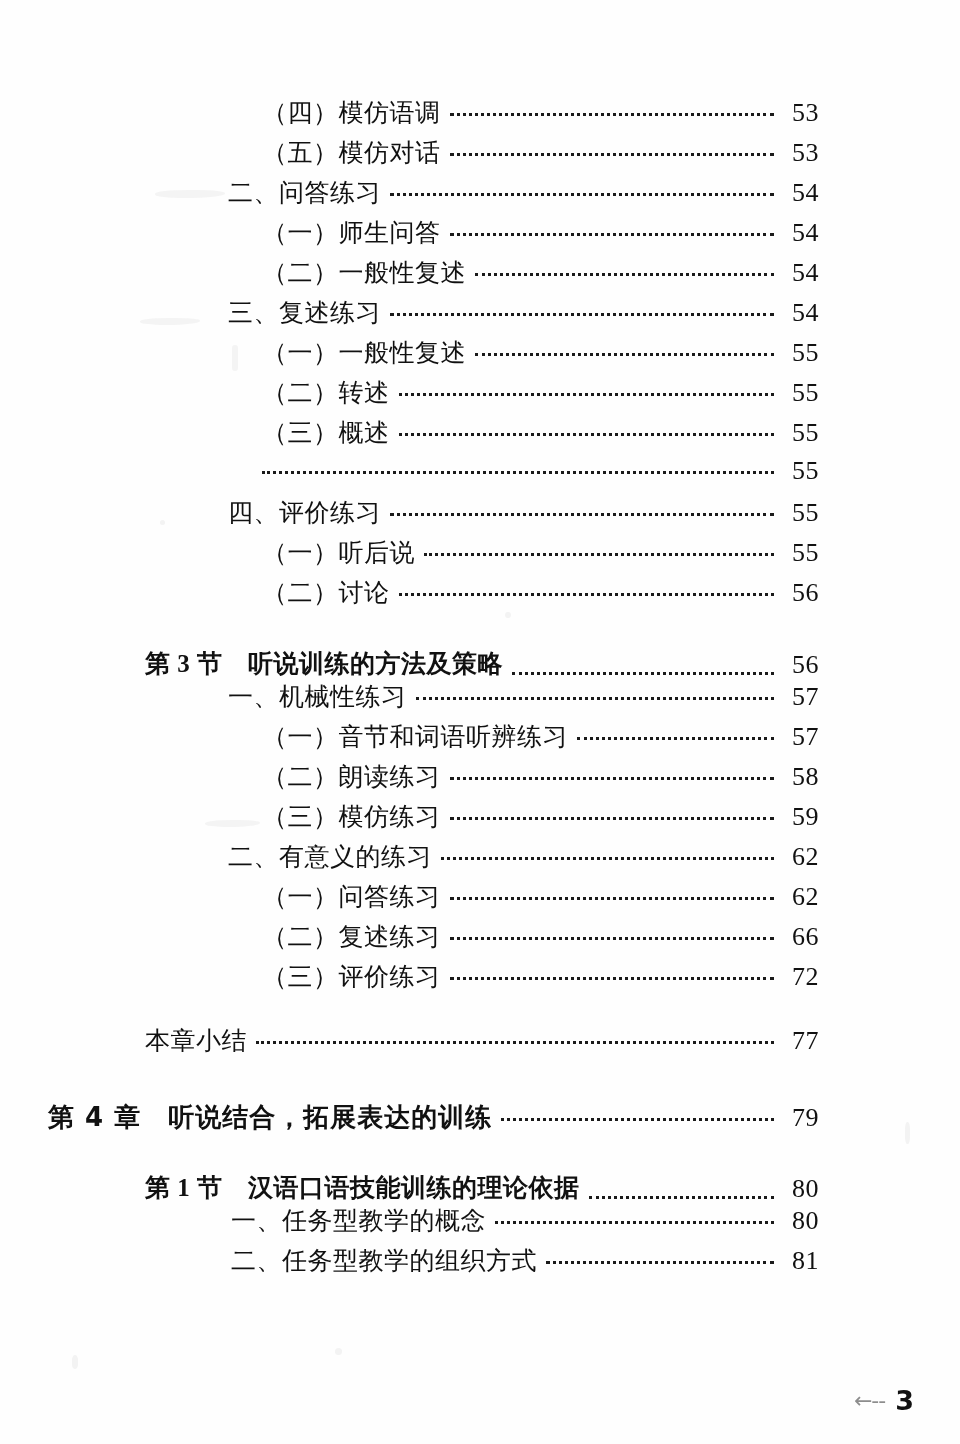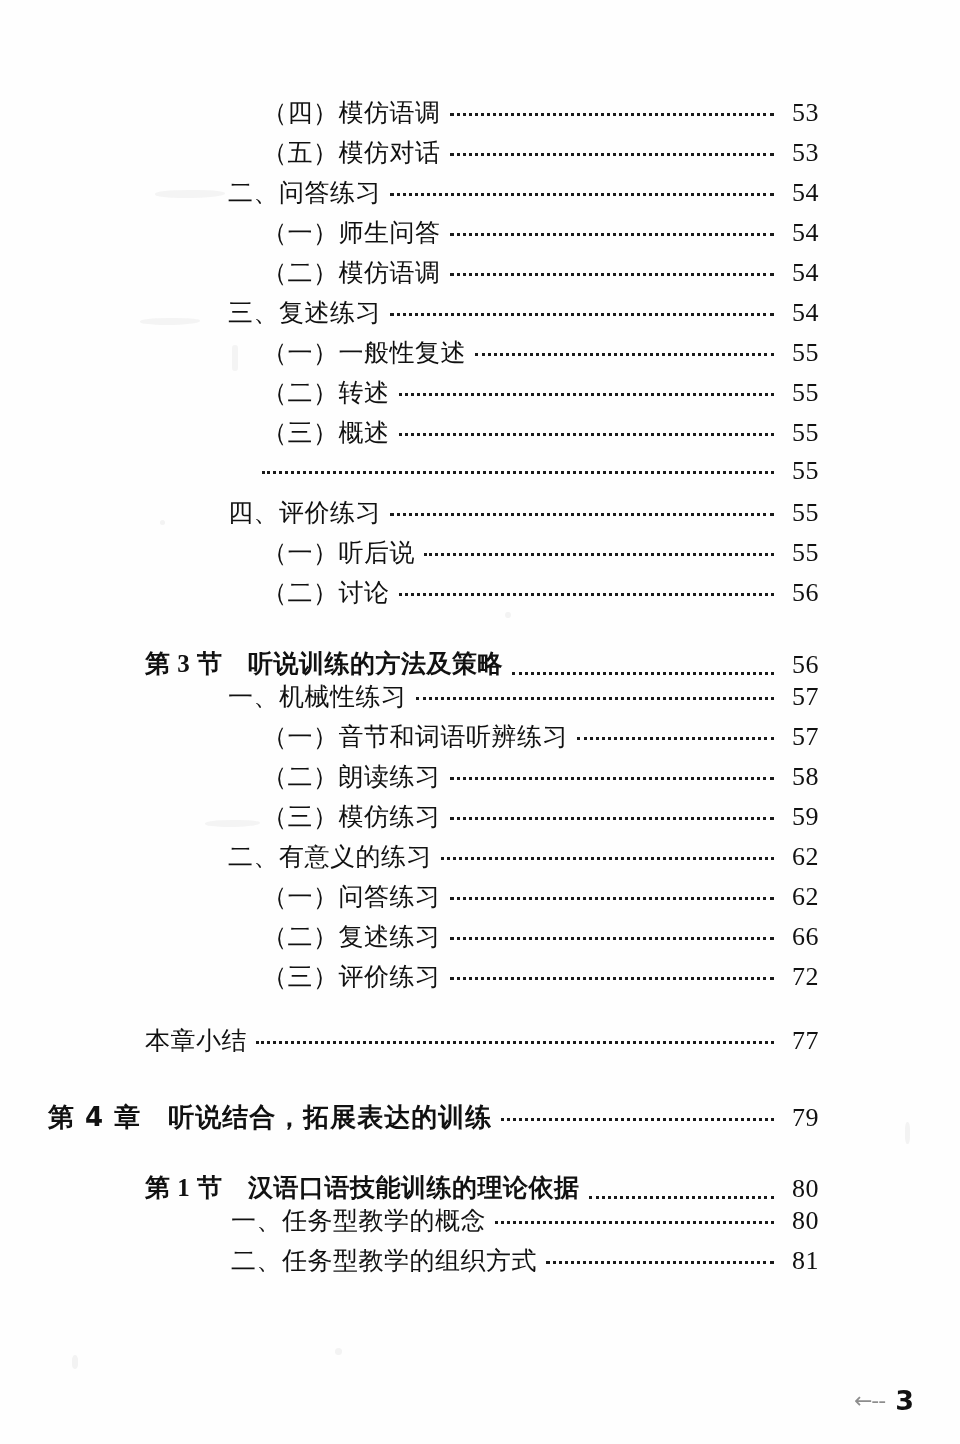--- a/index.html
+++ b/index.html
@@ -166,21 +166,21 @@
         <span class="toc-label">二、问答练习</span>
         <span class="toc-leader"></span>
         <span class="toc-page-num">54</span>
       </div>
       <div class="toc-row lvl-3">
         <span class="toc-label">（一）师生问答</span>
         <span class="toc-leader"></span>
         <span class="toc-page-num">54</span>
       </div>
       <div class="toc-row lvl-3">
-        <span class="toc-label">（二）模仿语调</span>
+        <span class="toc-label">（二）一般性复述</span>
         <span class="toc-leader"></span>
         <span class="toc-page-num">54</span>
       </div>
       <div class="toc-row lvl-2">
         <span class="toc-label">三、复述练习</span>
         <span class="toc-leader"></span>
         <span class="toc-page-num">54</span>
       </div>
       <div class="toc-row lvl-3">
         <span class="toc-label">（一）一般性复述</span>

